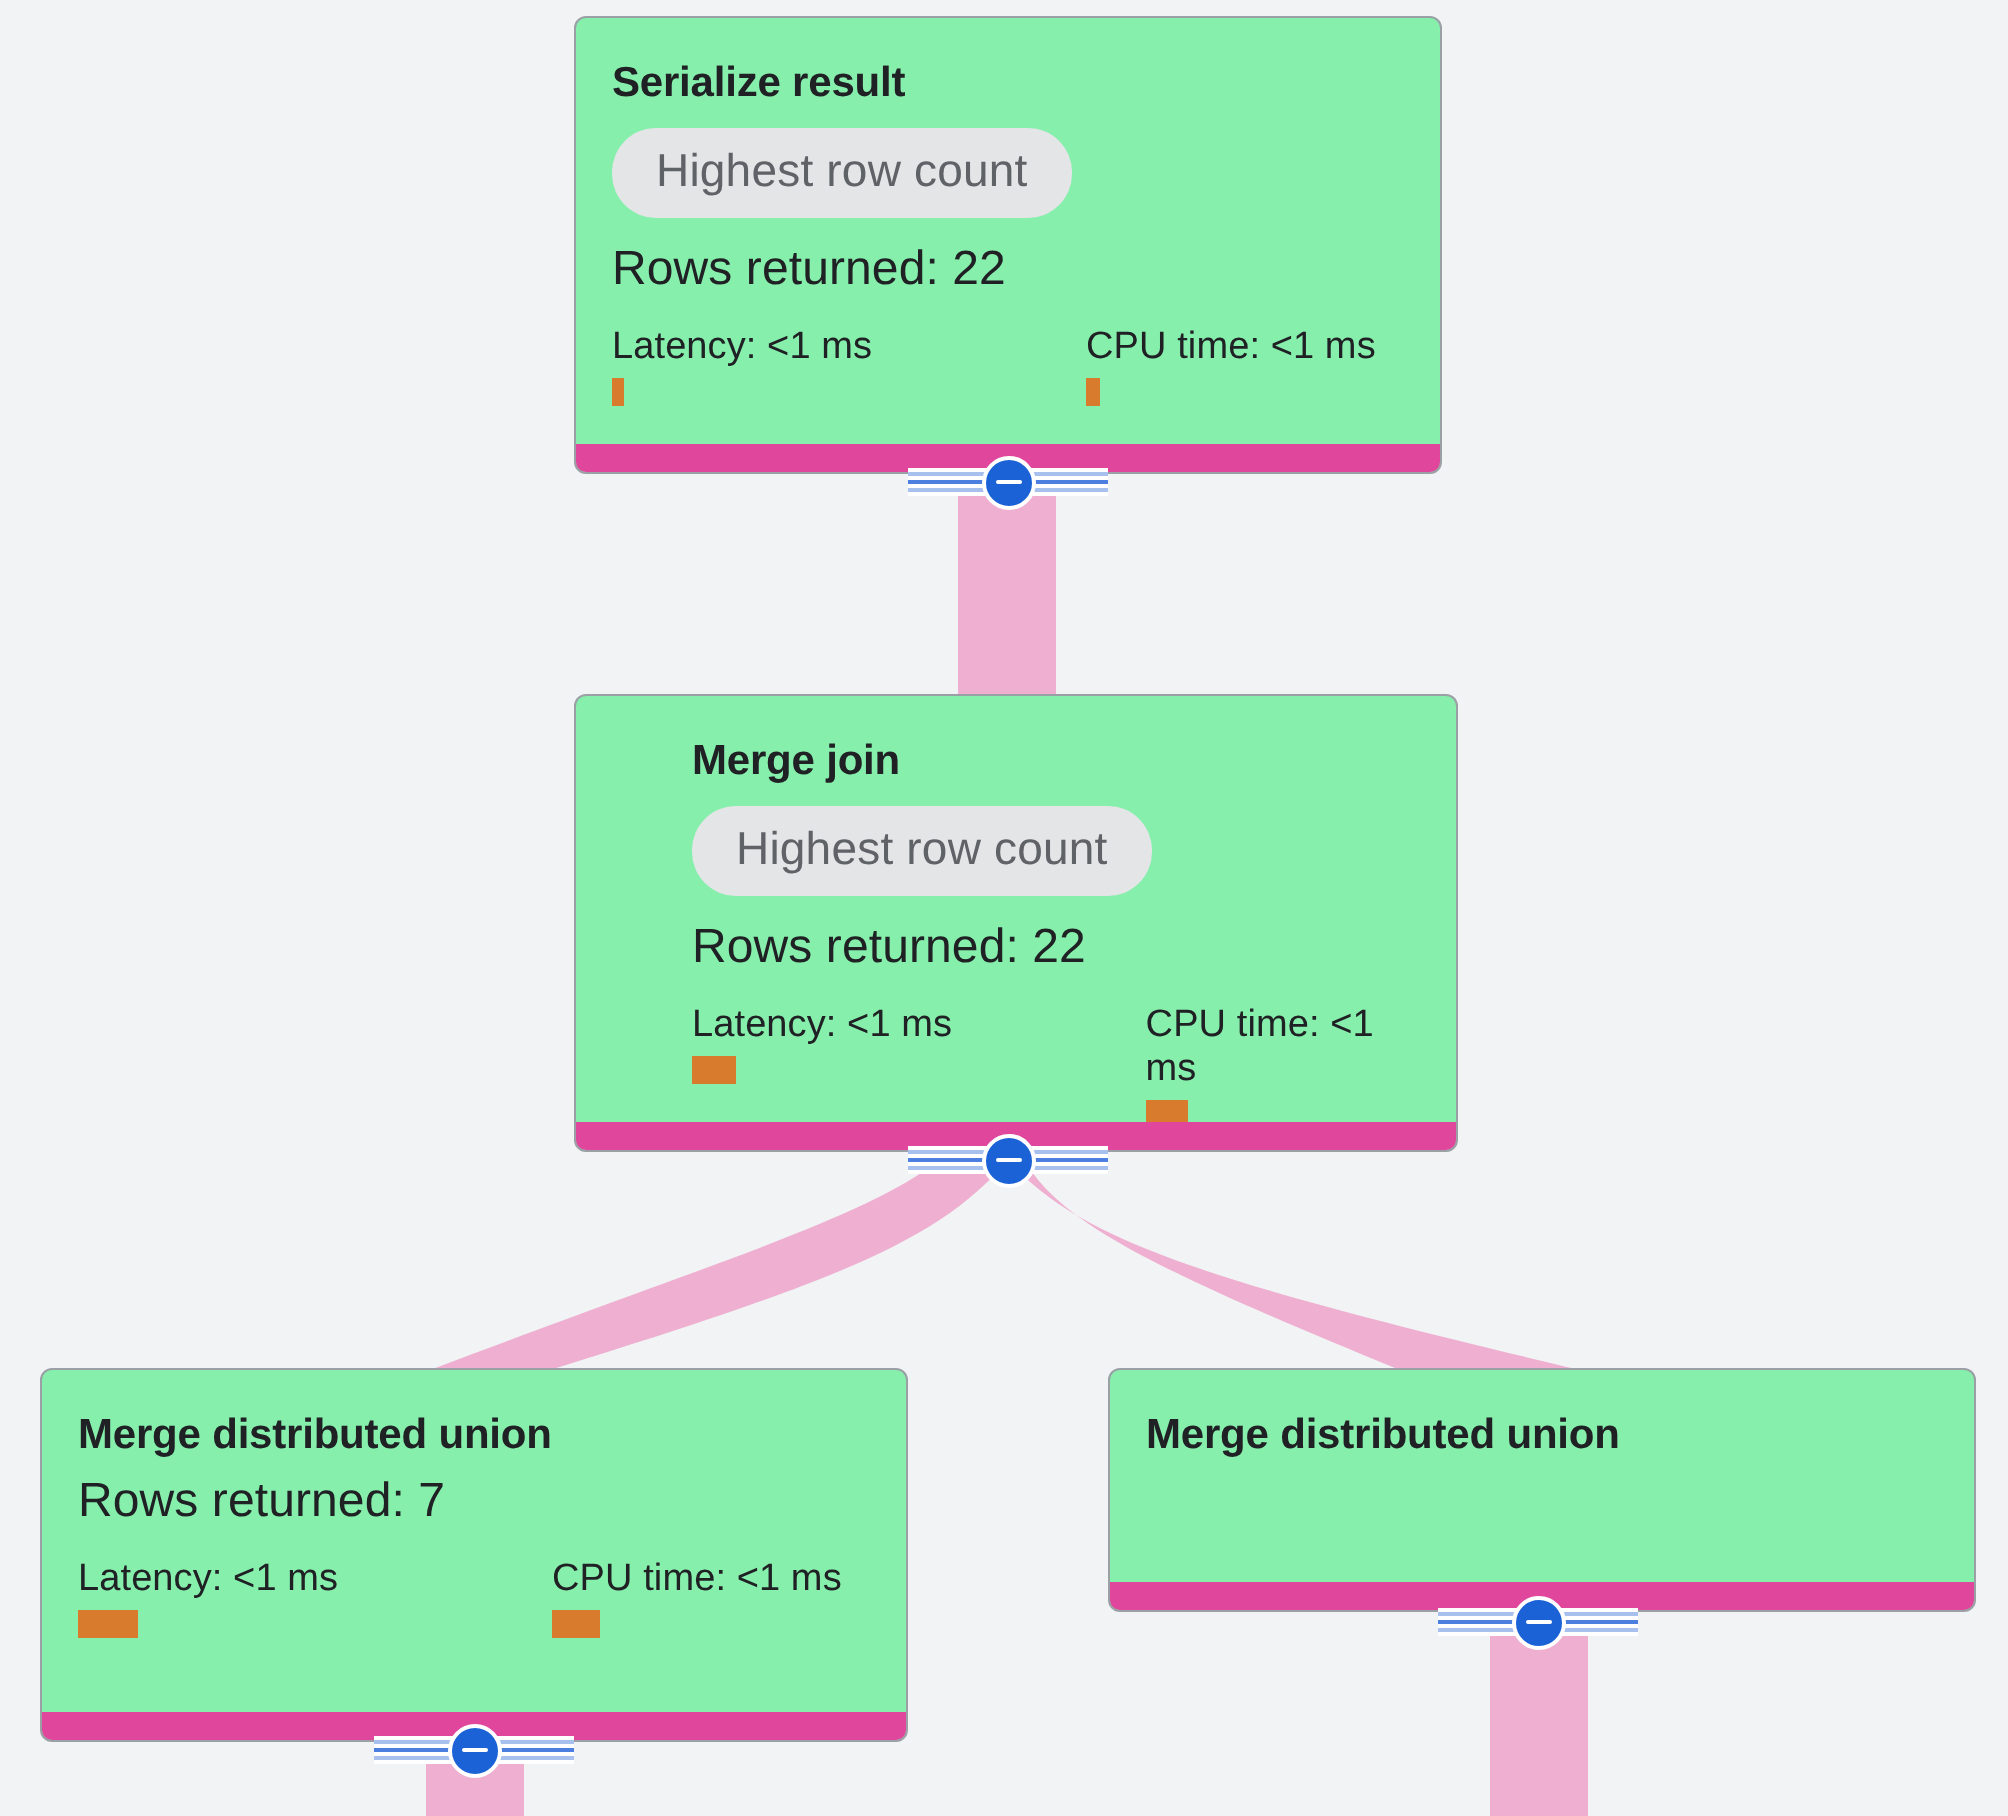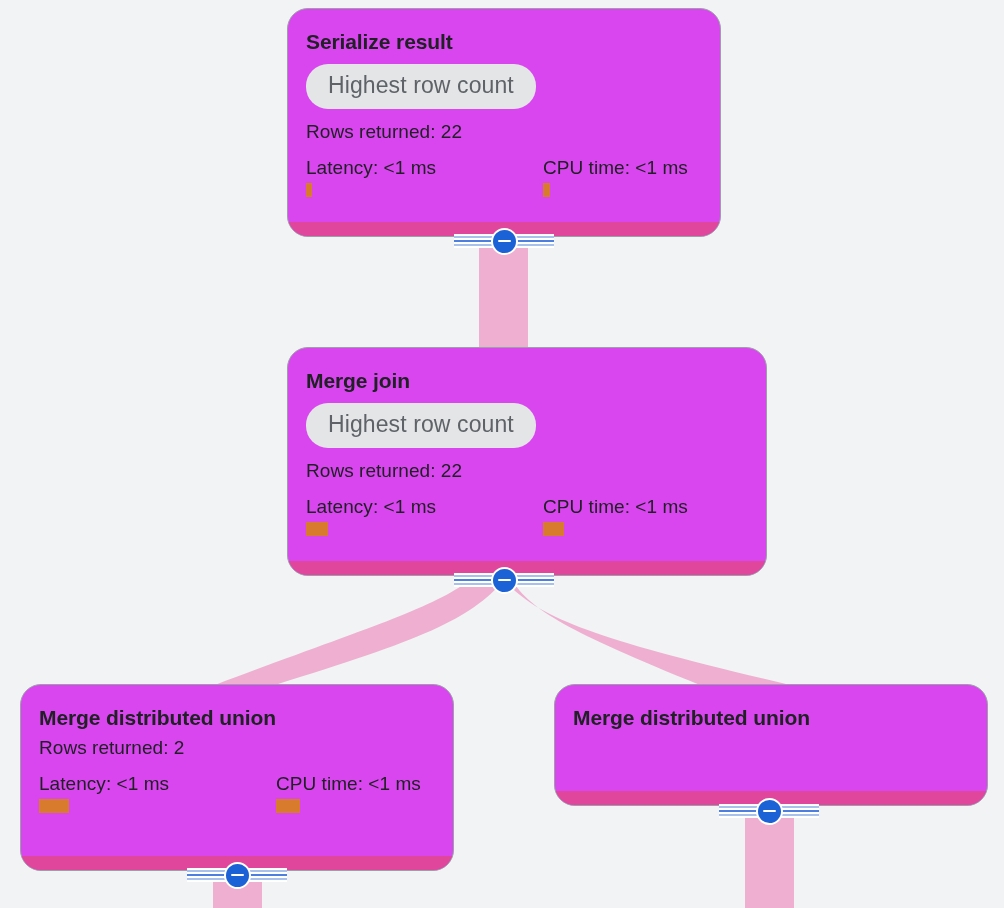--- a/index.html
+++ b/index.html
@@ -31,23 +31,23 @@
     width: 1004px;
     height: 908px;
     z-index: 1;
     pointer-events: none;
   }
 
   
   .node-card {
     position: absolute;
     z-index: 3;
-    background: #d946ef;
+    background: #86efac;
     border: 1.5px solid #9aa0a6;
-    border-radius: 21px;
+    border-radius: 6px;
     box-sizing: border-box;
     overflow: hidden;
   }
   .node-body {
     padding: 22px 18px 10px 18px;
   }
   .node-title {
     font-size: 21px;
     font-weight: 700;
     color: #202124;
@@ -63,21 +63,21 @@
     background: #e4e5e6;
     color: #5f6368;
     font-size: 23px;
     line-height: 1;
     padding: 10px 22px 12px 22px;
     border-radius: 22px;
     letter-spacing: 0.1px;
   }
   .node-rows {
     margin-top: 12px;
-    font-size: 19px;
+    font-size: 24px;
     color: #202124;
     letter-spacing: 0.05px;
   }
   .metric-row {
     margin-top: 14px;
     display: flex;
     gap: 44px;
   }
   .metric {
     display: block;
@@ -202,21 +202,21 @@
     <div class="node-accent"></div>
   </div>
 
   <div class="collapse-toggle" style="left:504px; top:227px;">
     <span class="collapse-rail"></span>
     <span class="collapse-btn">
       <span class="minus"></span>
     </span>
   </div>
 
-  <div class="node-card" style="left:287px; top:347px; width:480px; height:229px;">
+  <div class="node-card" style="left:287px; top:347px; width:442px; height:229px;padding-left:40px;">
     <div class="node-body">
       <div class="node-title">Merge join</div>
       <div class="node-chip-row">
         <span class="node-chip">Highest row count</span>
       </div>
       <div class="node-rows">Rows returned: 22</div>
       <div class="metric-row">
         <div class="metric" style="width:193px;">
           <span class="metric-label">Latency: &lt;1 ms</span>
           <span class="metric-bar" style="width:22px;"></span>
@@ -233,21 +233,21 @@
   <div class="collapse-toggle" style="left:504px; top:566px;">
     <span class="collapse-rail"></span>
     <span class="collapse-btn">
       <span class="minus"></span>
     </span>
   </div>
 
   <div class="node-card" style="left:20px; top:684px; width:434px; height:187px;">
     <div class="node-body">
       <div class="node-title">Merge distributed union</div>
-      <div class="node-rows" style="margin-top:8px;">Rows returned: 2</div>
+      <div class="node-rows" style="margin-top:8px;">Rows returned: 7</div>
       <div class="metric-row">
         <div class="metric" style="width:193px;">
           <span class="metric-label">Latency: &lt;1 ms</span>
           <span class="metric-bar" style="width:30px;"></span>
         </div>
         <div class="metric">
           <span class="metric-label">CPU time: &lt;1 ms</span>
           <span class="metric-bar" style="width:24px;"></span>
         </div>
       </div>

